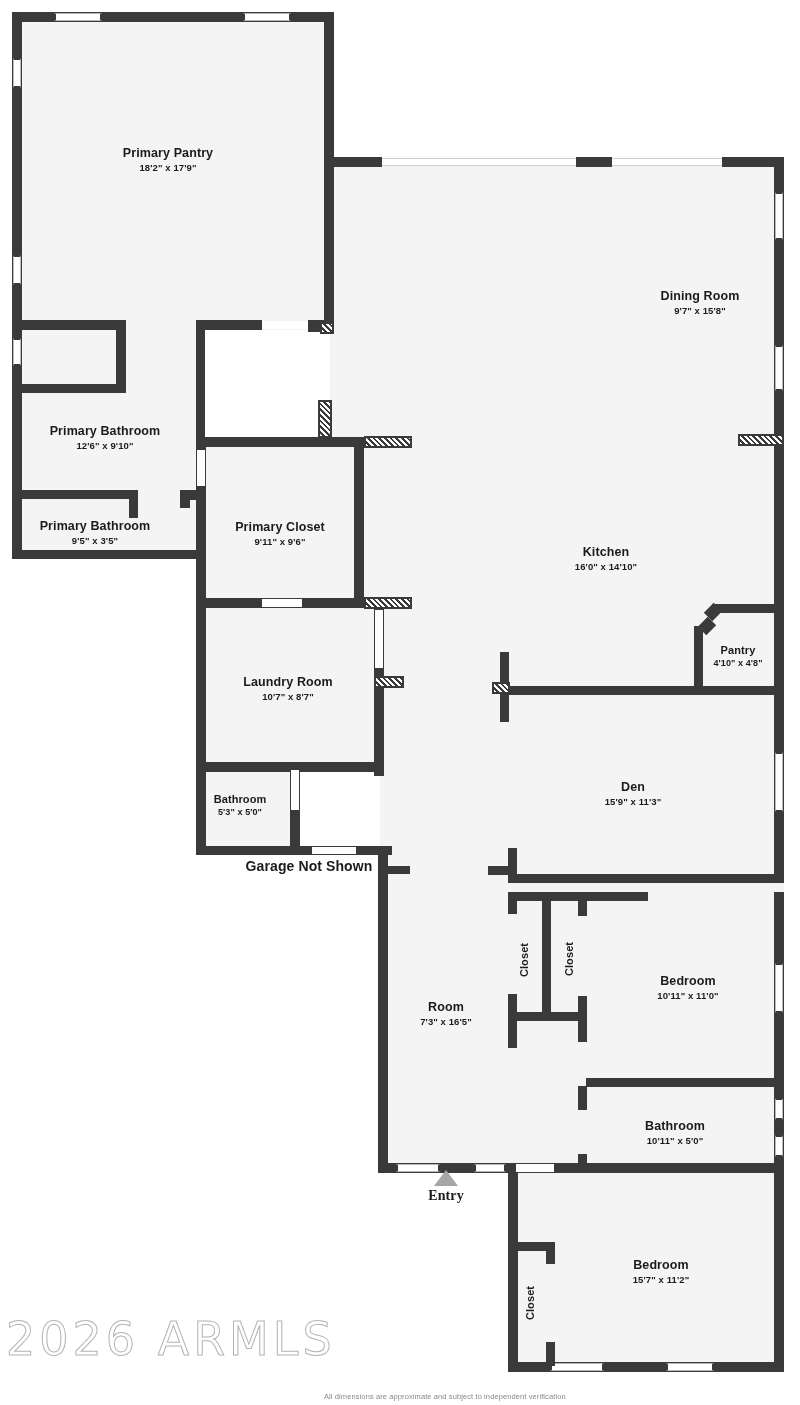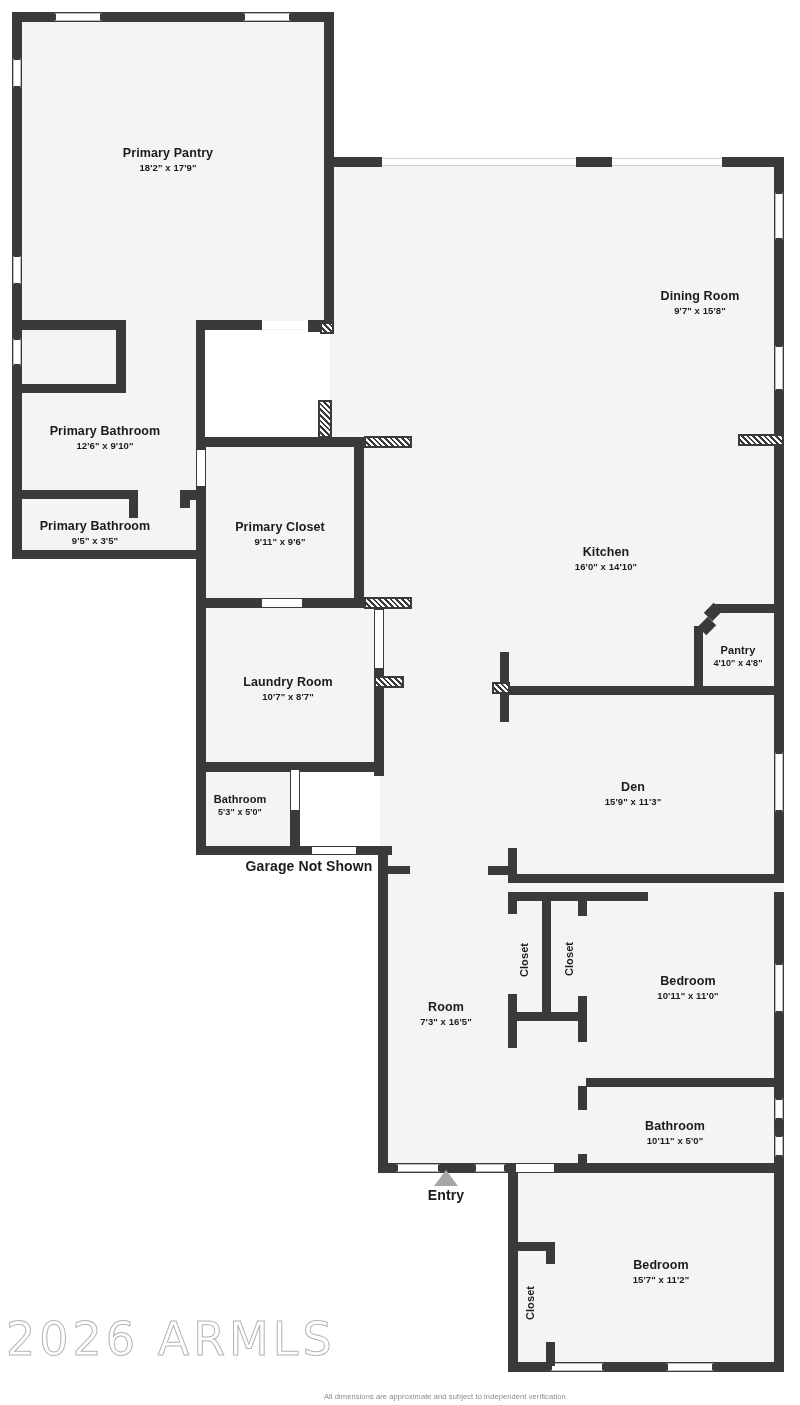--- a/index.html
+++ b/index.html
@@ -339,20 +339,20 @@
 
   <div class="label small vertical" style="left:500px; top:1296px; width:60px;">
     <span class="rname">Closet</span>
   </div>
 
   <div class="label note" style="left:226px; top:859px; width:166px;">
     <span class="rname">Garage Not Shown</span>
   </div>
 
   <div class="entry-arrow" style="left:434px; top:1170px;"></div>
-  <div class="label note" style="left:396px; top:1188px; width:100px;">
+  <div class="label note" style="left:396px; top:1188px; width:100px;font-family:Liberation Serif, serif;">
     <span class="rname">Entry</span>
   </div>
 
   <div id="watermark" style="left:6px; top:1312px;">2026 ARMLS</div>
   <div id="disclaimer" style="left:302px; top:1392px;margin-left:22px;">All dimensions are approximate and subject to independent verification</div>
 
 </div>
 
 </body></html>

